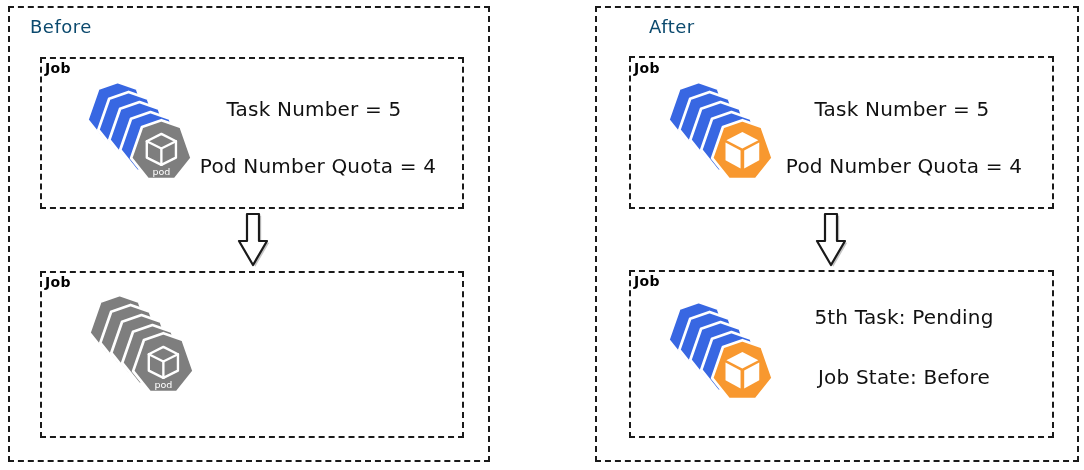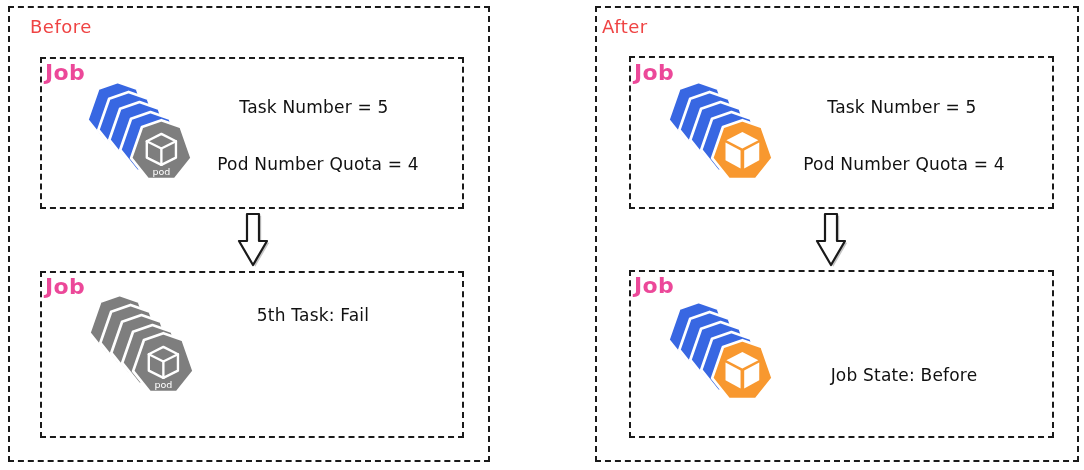--- a/index.html
+++ b/index.html
@@ -4,39 +4,39 @@
 <style>
   html,body{margin:0;padding:0;background:#fff;}
   .canvas{
     position:relative;width:1084px;height:470px;background:#fff;
     font-family:"DejaVu Sans",sans-serif;color:#111;overflow:hidden;
   }
   .panel{
     position:absolute;border:2px dashed #1a1a1a;background:#fff;
   }
   .panel-title{
-    position:absolute;font-size:18px;font-weight:500;letter-spacing:.5px;color:#ef4444;
+    position:absolute;font-size:18px;font-weight:500;letter-spacing:.5px;color:#0c4a6e;
   }
   .job-box{
     position:absolute;border:2px dashed #1a1a1a;background:#fff;
   }
   .job-label{
-    position:absolute;font-size:22px;font-weight:bold;color:#ec4899;letter-spacing:.3px;
+    position:absolute;font-size:14px;font-weight:bold;color:#000000;letter-spacing:.3px;
   }
   .pod-stack{position:absolute;}
   .pod-shape{stroke:#fff;stroke-width:3;stroke-linejoin:round;}
   .pod-blue{fill:#3867E2;}
   .pod-gray{fill:#7E7E7E;}
   .pod-orange{fill:#F8982F;}
   .pod-text{
     font-size:10.5px;fill:#fff;text-anchor:middle;
     font-family:"DejaVu Sans",sans-serif;
   }
   .info-line{
-    position:absolute;width:320px;text-align:center;font-size:17px;color:#111;
+    position:absolute;width:320px;text-align:center;font-size:20px;color:#111;
     letter-spacing:.2px;white-space:nowrap;
   }
   .arrow{position:absolute;}
 </style>
 </head>
 <body>
 
 <svg width="0" height="0" style="position:absolute" aria-hidden="true">
   <defs>
     <path id="hept" d="M0,-34 L-21.3,-26.6 L-33.2,7.6 L-14.8,30.6 L14.8,30.6 L33.2,7.6 L21.3,-26.6 Z"></path>
@@ -87,25 +87,24 @@
     <use href="#hept" class="pod-shape pod-gray" transform="translate(38,36)"></use>
     <use href="#hept" class="pod-shape pod-gray" transform="translate(50,47)"></use>
     <use href="#hept" class="pod-shape pod-gray" transform="translate(62,58)"></use>
     <use href="#hept" class="pod-shape pod-gray" transform="translate(74,69)"></use>
     <g transform="translate(86,78)">
       <use href="#hept" class="pod-shape pod-gray"></use>
       <use href="#cube-outline"></use>
       <text class="pod-text" y="26">pod</text>
     </g>
   </svg>
-  <div class="info-line" style="left:153px;top:305px">5th Task: Fail</div>
 
   <section class="panel" style="left:595px;top:6px;width:480px;height:452px">
   </section>
-  <div class="panel-title" style="left:602px;top:16px">After</div>
+  <div class="panel-title" style="left:649px;top:16px">After</div>
 
   <div class="job-box" style="left:629px;top:56px;width:421px;height:149px"></div>
   <div class="job-label" style="left:634px;top:60px">Job</div>
   <svg class="pod-stack" style="left:664px;top:80px" viewBox="0 0 124 116" width="113" height="106">
     <use href="#hept" class="pod-shape pod-blue" transform="translate(38,36)"></use>
     <use href="#hept" class="pod-shape pod-blue" transform="translate(50,47)"></use>
     <use href="#hept" class="pod-shape pod-blue" transform="translate(62,58)"></use>
     <use href="#hept" class="pod-shape pod-blue" transform="translate(74,69)"></use>
     <g transform="translate(86,78)">
       <use href="#hept" class="pod-shape pod-orange"></use>
@@ -125,15 +124,16 @@
   <svg class="pod-stack" style="left:664px;top:300px" viewBox="0 0 124 116" width="113" height="106">
     <use href="#hept" class="pod-shape pod-blue" transform="translate(38,36)"></use>
     <use href="#hept" class="pod-shape pod-blue" transform="translate(50,47)"></use>
     <use href="#hept" class="pod-shape pod-blue" transform="translate(62,58)"></use>
     <use href="#hept" class="pod-shape pod-blue" transform="translate(74,69)"></use>
     <g transform="translate(86,78)">
       <use href="#hept" class="pod-shape pod-orange"></use>
       <use href="#cube-solid"></use>
     </g>
   </svg>
+  <div class="info-line" style="left:744px;top:305px">5th Task: Pending</div>
   <div class="info-line" style="left:744px;top:365px">Job State: Before</div>
 
 </div>
 
 </body></html>

